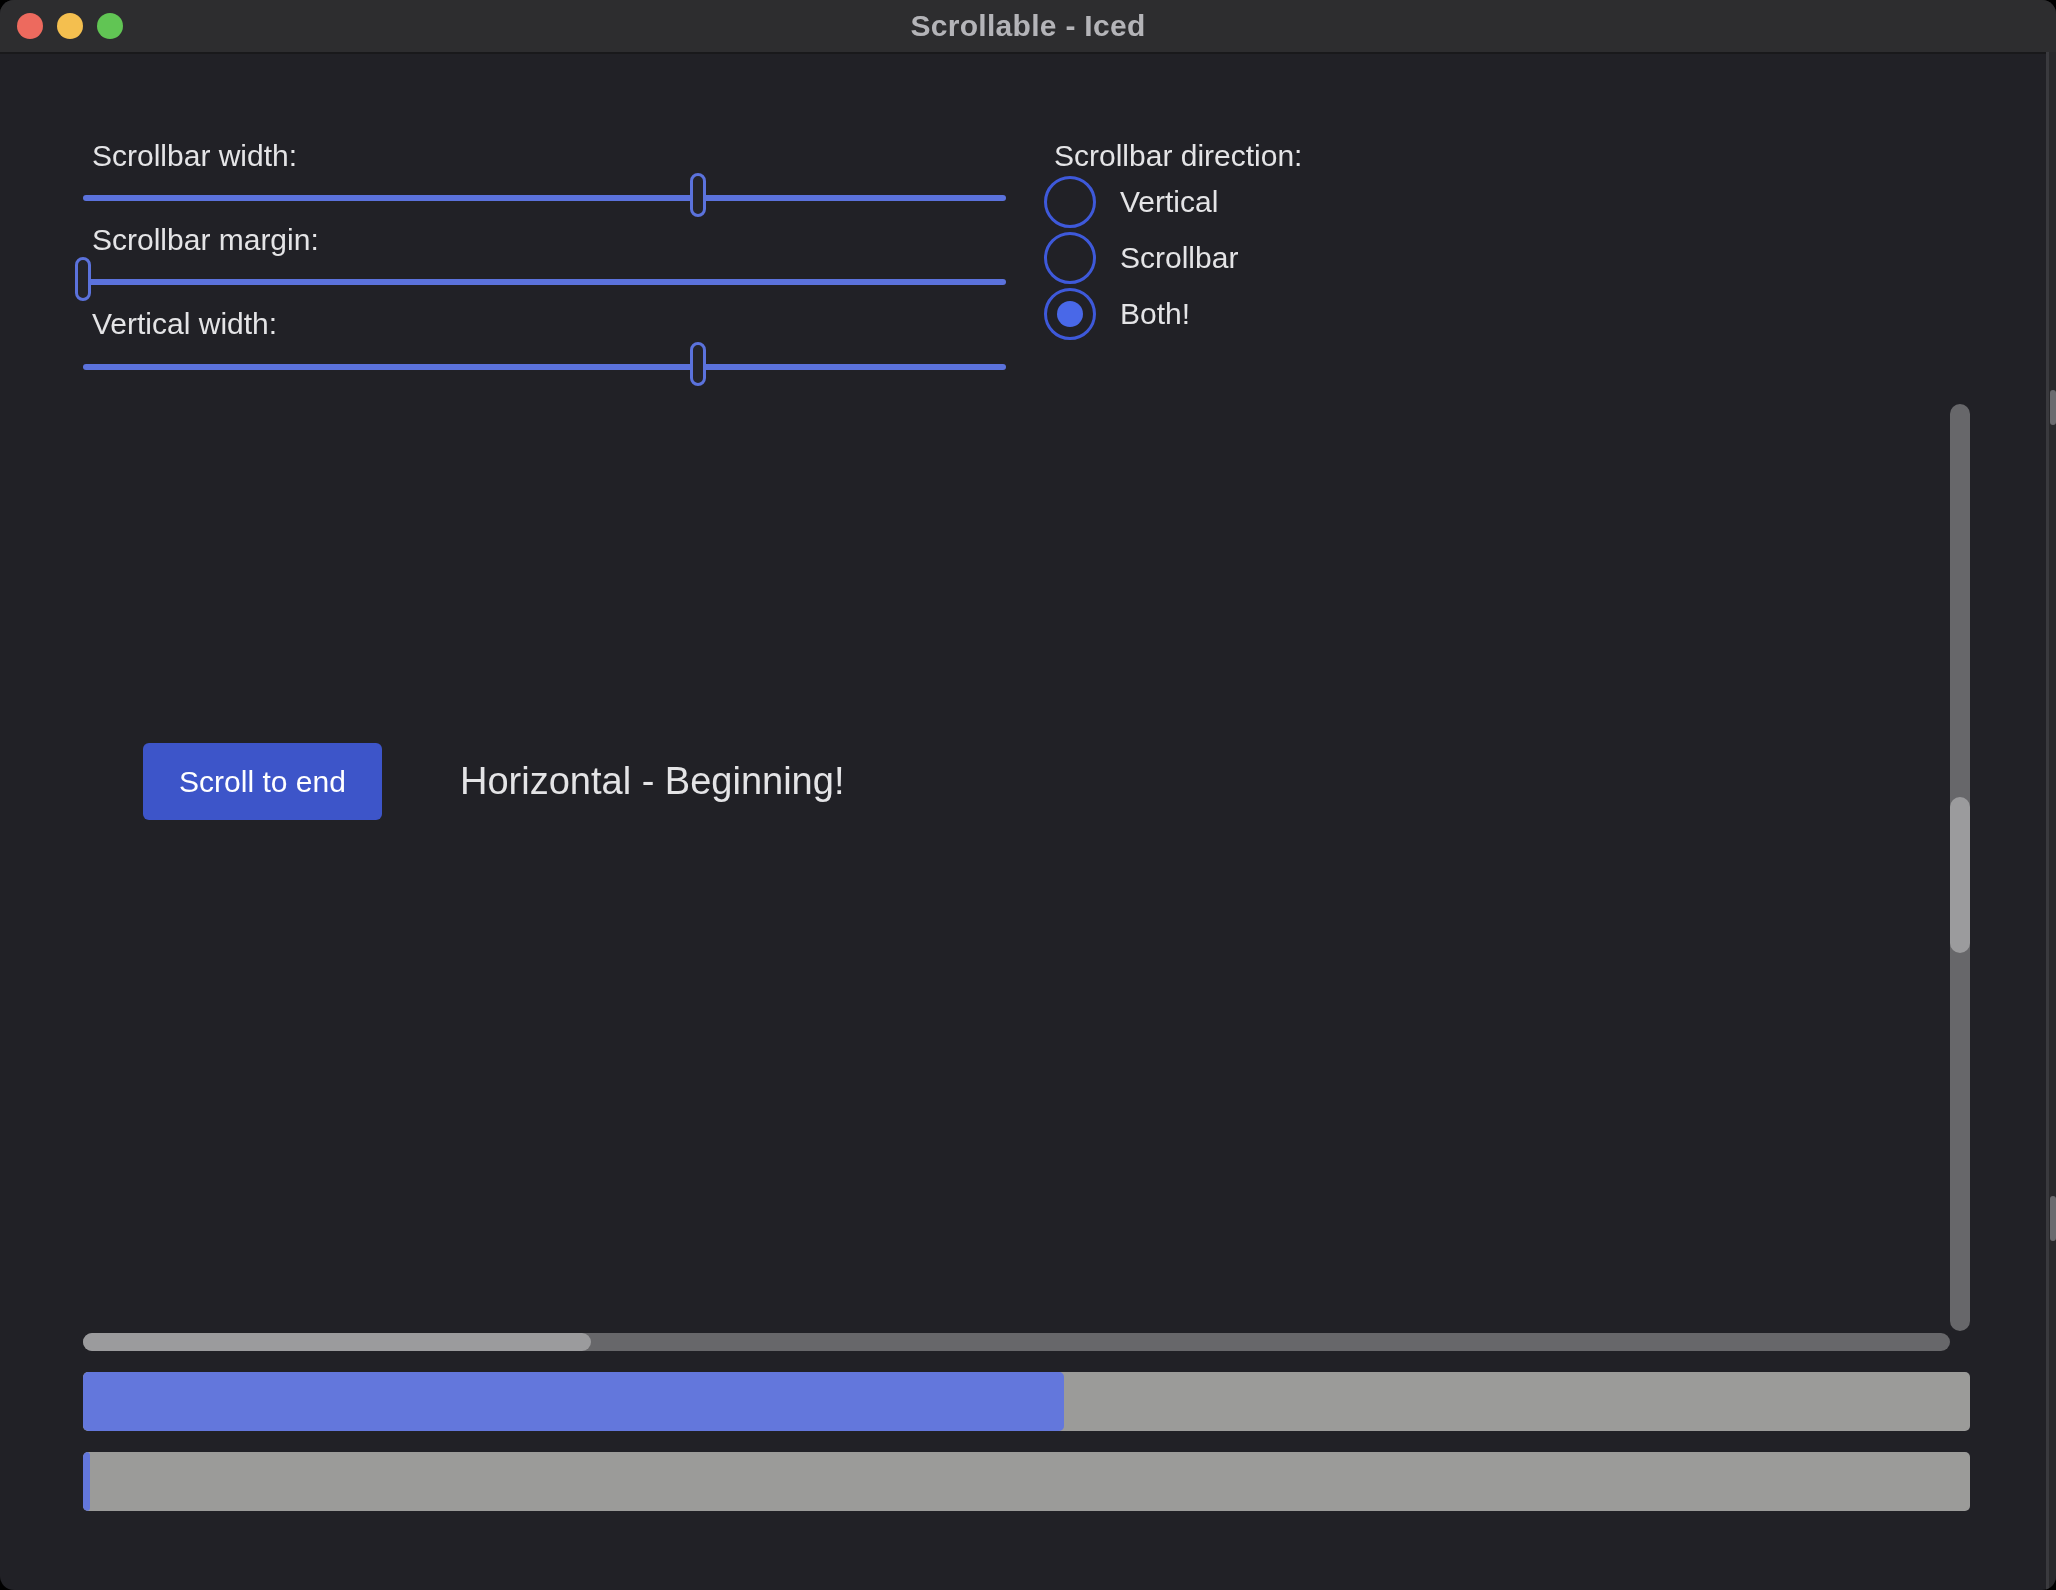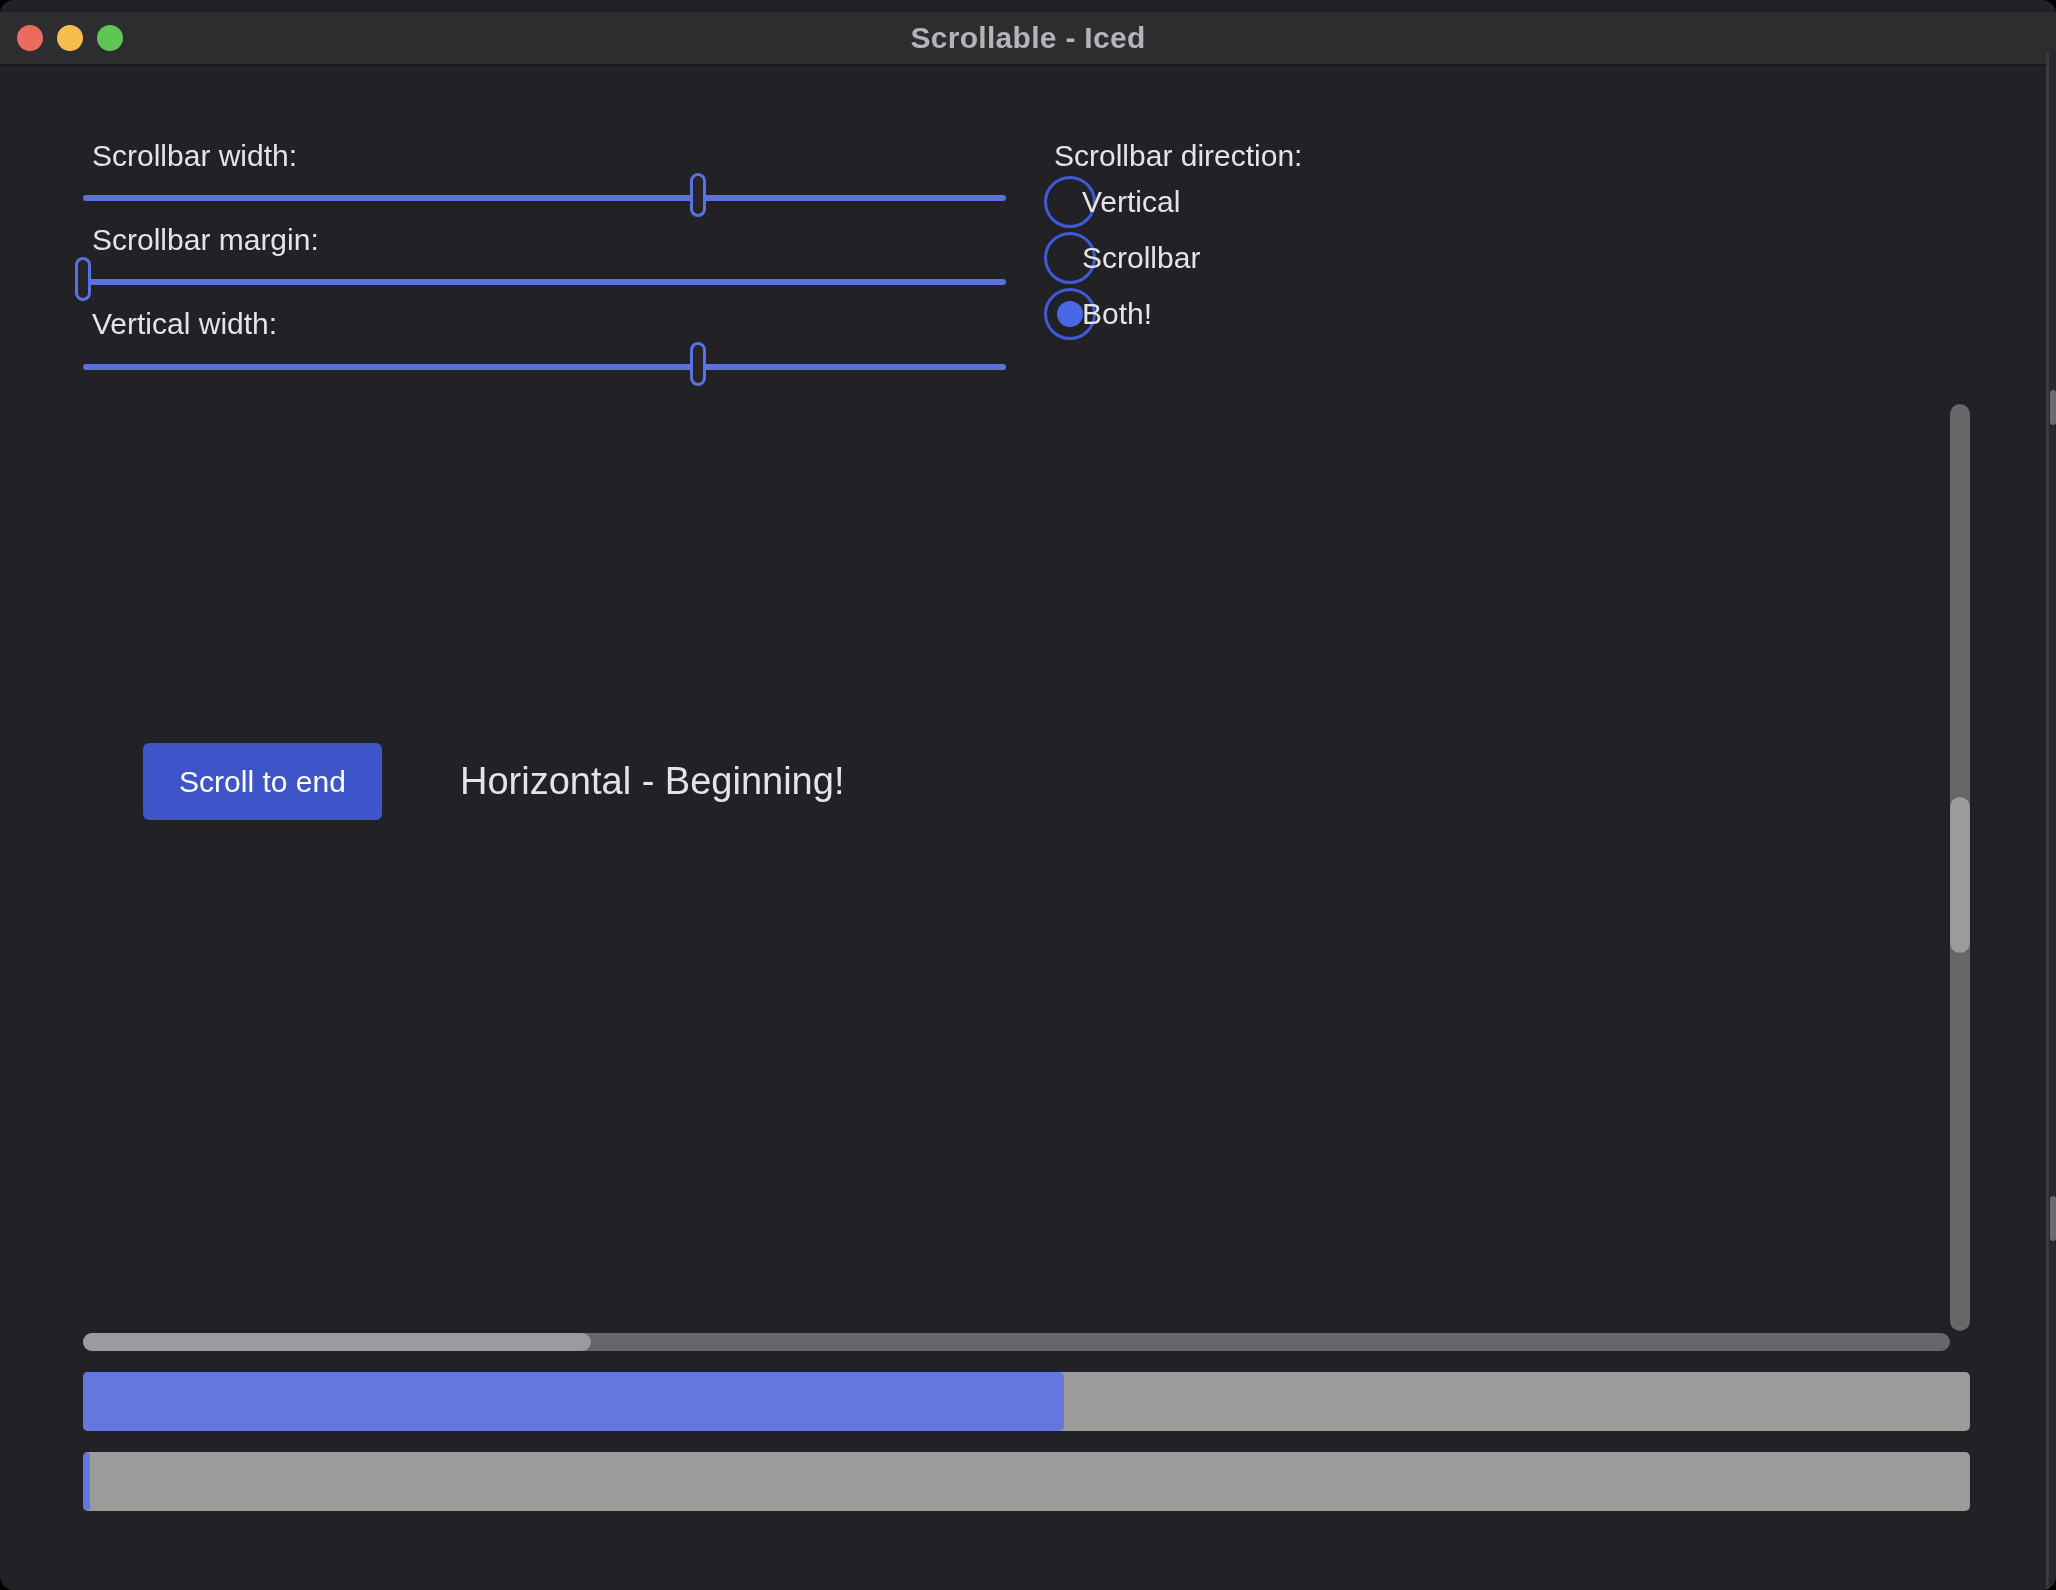--- a/index.html
+++ b/index.html
@@ -1,39 +1,39 @@
 <!DOCTYPE html>
 <html><head>
 <meta charset="utf-8">
 <style>
   html,body{margin:0;padding:0;background:#000;}
   body{width:2056px;height:1590px;position:relative;font-family:"Liberation Sans",sans-serif;
        -webkit-font-smoothing:antialiased;}
   .window{position:absolute;left:0;top:0;width:2056px;height:1590px;background:#212126;
           border-radius:14px;overflow:hidden;}
   
-  .titlebar{position:absolute;left:0;top:12px;width:100%;height:52px;background:#2d2d2f;
+  .titlebar{position:absolute;left:0;top:0;width:100%;height:52px;background:#2d2d2f;
             border-bottom:2px solid #19191b;display:flex;align-items:center;justify-content:center;}
   .title{color:#b4b4b8;font-size:30px;font-weight:bold;letter-spacing:.3px;}
   .traffic{position:absolute;left:0;top:0;height:52px;display:flex;align-items:center;gap:14px;padding-left:17px;}
   .light{width:26px;height:26px;border-radius:50%;}
   .light.red{background:#ed6a5e;}
   .light.yellow{background:#f4bf4f;}
   .light.green{background:#61c554;}
   
   .lbl{position:absolute;color:#e4e4e6;font-size:30px;line-height:40px;white-space:nowrap;margin-left:9px;}
   
   .slider-track{position:absolute;width:923px;height:6px;background:#5b72dc;border-radius:3px;}
   .slider-handle{position:absolute;top:-22px;width:16px;height:44px;box-sizing:border-box;
                  background:#24242a;border:3px solid #5b72dc;border-radius:9px;transform:translateX(-50%);}
   
   .radio-circle{position:absolute;left:1044px;width:46px;height:46px;border:3px solid #3e59da;
                 border-radius:50%;display:flex;align-items:center;justify-content:center;}
   .radio-dot{width:26px;height:26px;border-radius:50%;background:#4968e8;}
-  .radio-label{position:absolute;left:1082px;height:52px;line-height:52px;color:#e4e4e6;
+  .radio-label{position:absolute;left:1120px;height:52px;line-height:52px;color:#e4e4e6;
                font-size:30px;white-space:nowrap;}
   
   .btn{position:absolute;left:143px;top:743px;width:239px;height:77px;background:#3d55c9;
        border:none;border-radius:6px;color:#ffffff;font-size:30px;font-family:inherit;
        display:flex;align-items:center;justify-content:center;cursor:pointer;text-align:center;}
   .status{position:absolute;left:460px;top:743px;height:77px;display:flex;align-items:center;
           color:#e4e4e6;font-size:38px;}
   
   .vrail{position:absolute;left:1950px;top:404px;width:20px;height:927px;background:#67676a;border-radius:10px;}
   .vthumb{position:absolute;left:0;width:20px;background:#9b9b9d;border-radius:10px;}

